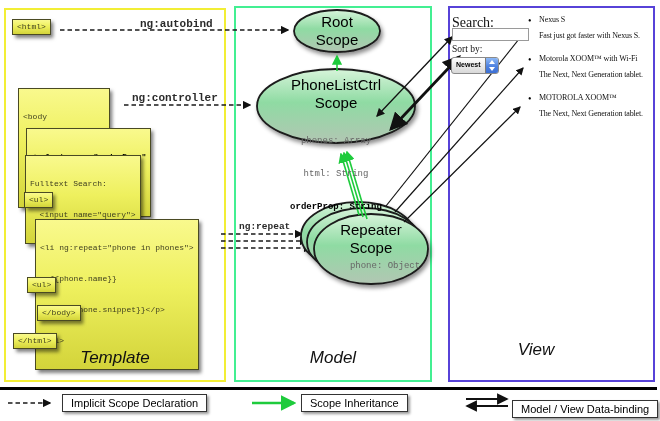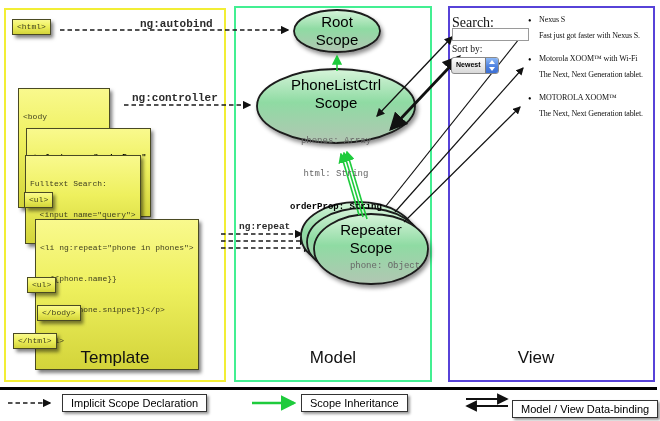--- a/index.html
+++ b/index.html
@@ -2,24 +2,24 @@
 <html><head>
 <meta charset="utf-8">
 <style>
   html,body{margin:0;padding:0;background:#fff;}
   #stage{position:relative;width:660px;height:421px;background:#fff;overflow:hidden;
          font-family:"Liberation Sans",sans-serif;}
   .col{position:absolute;border:2px solid;background:#fff;}
   #col-template{left:4px;top:8px;width:218px;height:370px;border-color:#f2ee35;}
   #col-model{left:234px;top:6px;width:194px;height:372px;border-color:#43ef92;}
   #col-view{left:448px;top:6px;width:203px;height:372px;border-color:#5742d8;}
-  .col-label{position:absolute;text-align:center;font-size:17px;color:#111;z-index:4;}
+  .col-label{position:absolute;text-align:center;font-size:17px;color:#111;z-index:4;font-style:italic;}
   #lbl-template{left:4px;top:348px;width:222px;}
   #lbl-model{left:234px;top:348px;width:198px;}
-  #lbl-view{left:448px;top:348px;width:176px;}
+  #lbl-view{left:448px;top:340px;width:176px;}
   svg.overlay{position:absolute;left:0;top:0;z-index:2;}
   .codebox{position:absolute;z-index:3;font-family:"Liberation Mono",monospace;
     font-size:8px;line-height:1.3;white-space:pre;color:#3f3f20;
     background:linear-gradient(180deg,#f9f98d 0%,#eef05e 45%,#d3d43a 100%);
     border:1px solid #4a4a23;padding:2px 4px;box-shadow:2.5px 3px 3.5px rgba(0,0,0,.5);}
   .codebox .ln{display:block;}
   .codebox.bold, .bold-line{font-weight:bold;color:#000;}
   .anno{position:absolute;z-index:3;font-family:"Liberation Mono",monospace;
         font-weight:bold;color:#2b2b2b;}
   #anno-autobind{left:140px;top:18px;width:84px;font-size:11px;}

